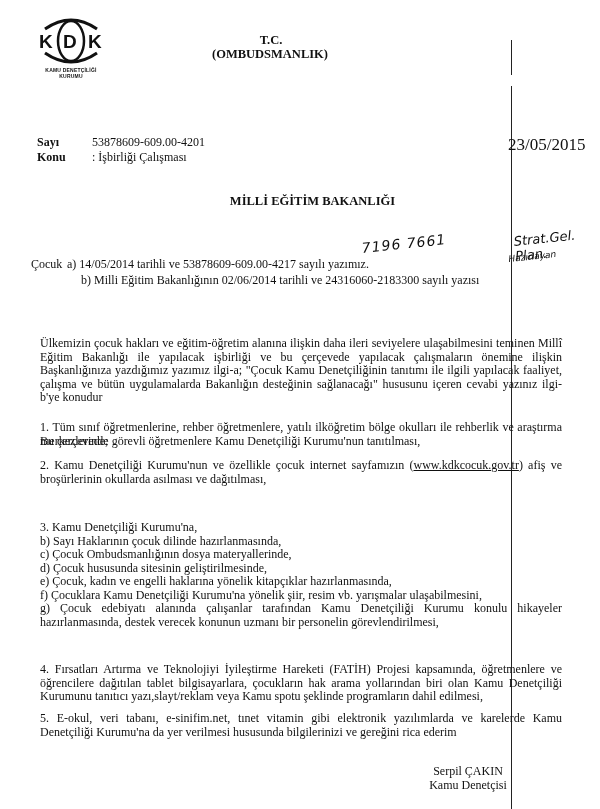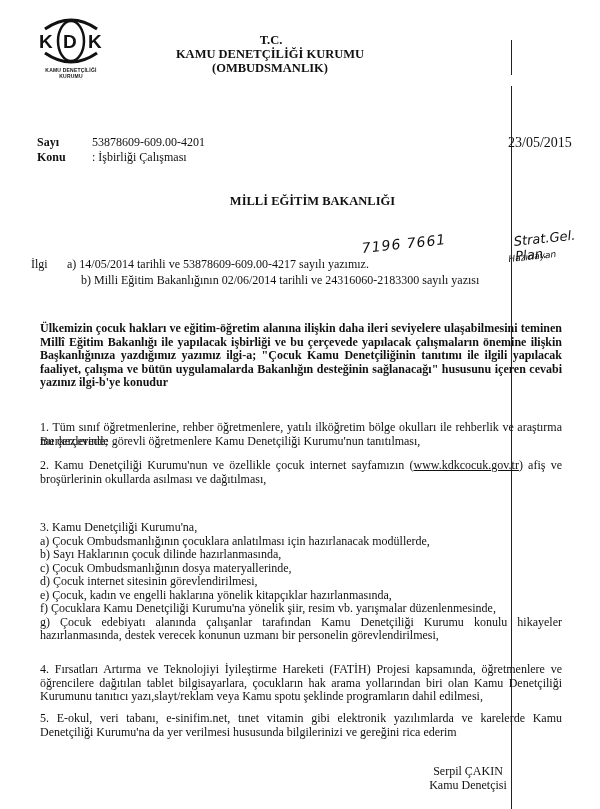--- a/index.html
+++ b/index.html
@@ -9,34 +9,34 @@
   }
   .abs { position: absolute; }
   .logo { left: 35px; top: 15px; width: 72px; height: 70px; }
   .logo-caption { left: 30px; top: 67px; width: 82px; text-align: center; font-family: "Liberation Sans", sans-serif; font-size: 5px; font-weight: bold; line-height: 6px; letter-spacing: 0.2px; }
   .header { left: 0; width: 540px; text-align: center; top: 33px; }
   .header div { font-weight: bold; font-size: 12.5px; line-height: 14px; }
   .header .tc { margin-left: 2px; }
   .vline { position: absolute; left: 511px; width: 1px; background: #222; }
   .meta { left: 37px; top: 135px; font-size: 12px; line-height: 15px; }
   .meta .lbl { display: inline-block; width: 52px; font-weight: bold; }
-  .date { left: 508px; top: 135px; font-size: 14px; }
+  .date { left: 508px; top: 135px; font-size: 17px; }
   .recipient { left: 0; width: 600px; top: 194px; text-align: center; }
   .recipient .r1 { font-weight: bold; font-size: 12.5px; line-height: 14px; padding-left: 25px; }
   .recipient .r2 { font-weight: bold; font-size: 12px; line-height: 13px; }
   .ilgi { left: 31px; top: 256px; font-size: 12px; line-height: 16px; }
   .ilgi .lbl { position: absolute; left: 0; top: 0; }
   .ilgi .items { position: absolute; left: 36px; top: 0; white-space: nowrap; }
   .ilgi .items div.b { margin-left: 14px; }
   .handwriting { font-family: "DejaVu Sans", sans-serif; font-style: italic; color: #111; transform: rotate(-6deg); transform-origin: left top; }
   .hw1 { left: 361px; top: 240px; font-size: 14px; letter-spacing: 1px; }
   .hw2 { left: 513px; top: 234px; font-size: 13px; }
   .hw3 { left: 508px; top: 254px; font-size: 9px; }
   .body { left: 40px; width: 522px; font-size: 12px; line-height: 13.5px; text-align: justify; }
-  .p1 { top: 322px; font-weight: bold; }
+  .p1 { top: 337px; }
   .p-bu { top: 387px; margin-top: 48px; }
   .p-1 { top: 421px; }
   .p-2 { top: 459px; }
   .p-3 { top: 521px; }
   .p-4 { top: 663px; }
   .p-5 { top: 712px; }
   .u { text-decoration: underline; }
   .sig { left: 408px; top: 764px; text-align: center; width: 120px; font-size: 12px; line-height: 14px; }
 </style>
 </head>
@@ -52,21 +52,20 @@
     <text x="53" y="33" font-family="Liberation Sans, sans-serif" font-size="19" font-weight="bold" fill="#111">K</text>
   </svg>
 </div>
 <div class="abs logo-caption">
   <div>KAMU DENETÇİLİĞİ</div>
   <div>KURUMU</div>
 </div>
 
 <div class="abs header">
   <div class="tc">T.C.</div>
-  <div>KAMU DENETÇİLİĞİ KURUMU</div>
   <div>(OMBUDSMANLIK)</div>
 </div>
 
 <div class="vline" style="top:40px;height:35px;"></div>
 <div class="vline" style="top:86px;height:723px;"></div>
 
 <div class="abs meta">
   <div>
     <span class="lbl">Sayı</span>
     <span>53878609-609.00-4201</span>
@@ -80,39 +79,38 @@
 
 <div class="abs recipient">
   <div class="r1">MİLLİ EĞİTİM BAKANLIĞI</div>
 </div>
 
 <div class="abs handwriting hw1">7196 7661</div>
 <div class="abs handwriting hw2">Strat.Gel. Plan.</div>
 <div class="abs handwriting hw3">Hazırlayan</div>
 
 <div class="abs ilgi">
-  <span class="lbl">İlgi</span>
+  <span class="lbl">Çocuk</span>
   <div class="items">
     <div>a) 14/05/2014 tarihli ve 53878609-609.00-4217 sayılı yazımız.</div>
     <div class="b">b) Milli Eğitim Bakanlığının 02/06/2014 tarihli ve 24316060-2183300 sayılı yazısı</div>
   </div>
 </div>
 
 <div class="abs body p1">Ülkemizin çocuk hakları ve eğitim-öğretim alanına ilişkin daha ileri seviyelere ulaşabilmesini teminen Millî Eğitim Bakanlığı ile yapılacak işbirliği ve bu çerçevede yapılacak çalışmaların önemine ilişkin Başkanlığınıza yazdığımız yazımız ilgi-a; "Çocuk Kamu Denetçiliğinin tanıtımı ile ilgili yapılacak faaliyet, çalışma ve bütün uygulamalarda Bakanlığın desteğinin sağlanacağı" hususunu içeren cevabi yazınız ilgi-b'ye konudur</div>
 <div class="abs body p-bu">Bu çerçevede;</div>
 <div class="abs body p-1">1. Tüm sınıf öğretmenlerine, rehber öğretmenlere, yatılı ilköğretim bölge okulları ile rehberlik ve araştırma merkezlerinde görevli öğretmenlere Kamu Denetçiliği Kurumu'nun tanıtılması,</div>
 <div class="abs body p-2"><span>2. Kamu Denetçiliği Kurumu'nun ve özellikle çocuk internet sayfamızın (</span><span class="u">www.kdkcocuk.gov.tr</span><span>) afiş ve broşürlerinin okullarda asılması ve dağıtılması,</span></div>
 <div class="abs body p-3">
   <div>3. Kamu Denetçiliği Kurumu'na,</div>
-  <div>a) Çocuk Ombudsmanlığının çocuklara anlatılması için hazırlanacak modüllerde,</div>
   <div>b) Sayı Haklarının çocuk dilinde hazırlanmasında,</div>
   <div>c) Çocuk Ombudsmanlığının dosya materyallerinde,</div>
-  <div>d) Çocuk internet sitesinin görevlendirilmesi,</div>
+  <div>d) Çocuk hususunda sitesinin geliştirilmesinde,</div>
   <div>e) Çocuk, kadın ve engelli haklarına yönelik kitapçıklar hazırlanmasında,</div>
-  <div>f) Çocuklara Kamu Denetçiliği Kurumu'na yönelik şiir, resim vb. yarışmalar düzenlenmesinde,</div>
+  <div>f) Çocuklara Kamu Denetçiliği Kurumu'na yönelik şiir, resim vb. yarışmalar ulaşabilmesini,</div>
   <div>g) Çocuk edebiyatı alanında çalışanlar tarafından Kamu Denetçiliği Kurumu konulu hikayeler hazırlanmasında, destek verecek konunun uzmanı bir personelin görevlendirilmesi,</div>
 </div>
 <div class="abs body p-4">4. Fırsatları Artırma ve Teknolojiyi İyileştirme Hareketi (FATİH) Projesi kapsamında, öğretmenlere ve öğrencilere dağıtılan tablet bilgisayarlara, çocukların hak arama yollarından biri olan Kamu Denetçiliği Kurumunu tanıtıcı yazı,slayt/reklam veya Kamu spotu şeklinde programların dahil edilmesi,</div>
 <div class="abs body p-5">5. E-okul, veri tabanı, e-sinifim.net, tınet vitamin gibi elektronik yazılımlarda ve karelerde Kamu Denetçiliği Kurumu'na da yer verilmesi hususunda bilgilerinizi ve gereğini rica ederim</div>
 
 <div class="abs sig">
   <div>Serpil ÇAKIN</div>
   <div>Kamu Denetçisi</div>
 </div>
 

